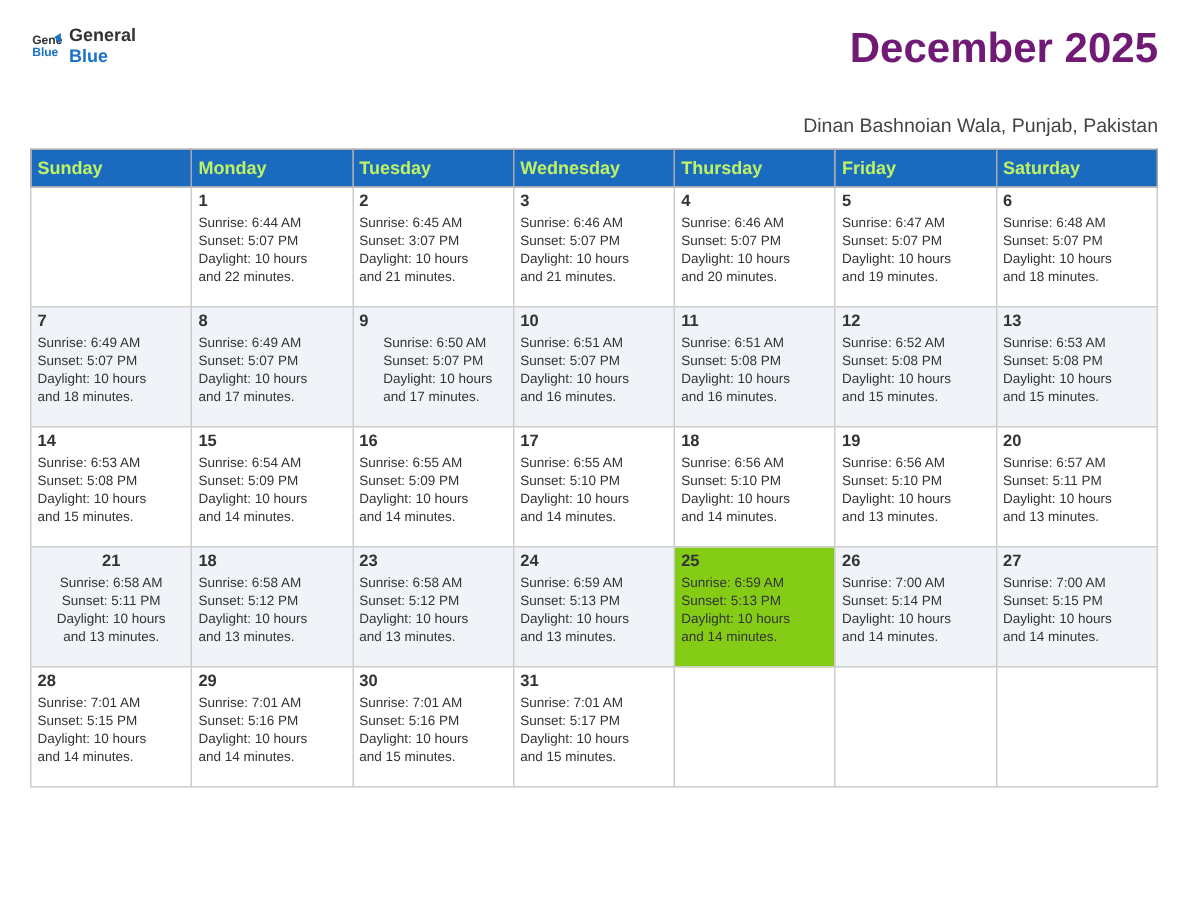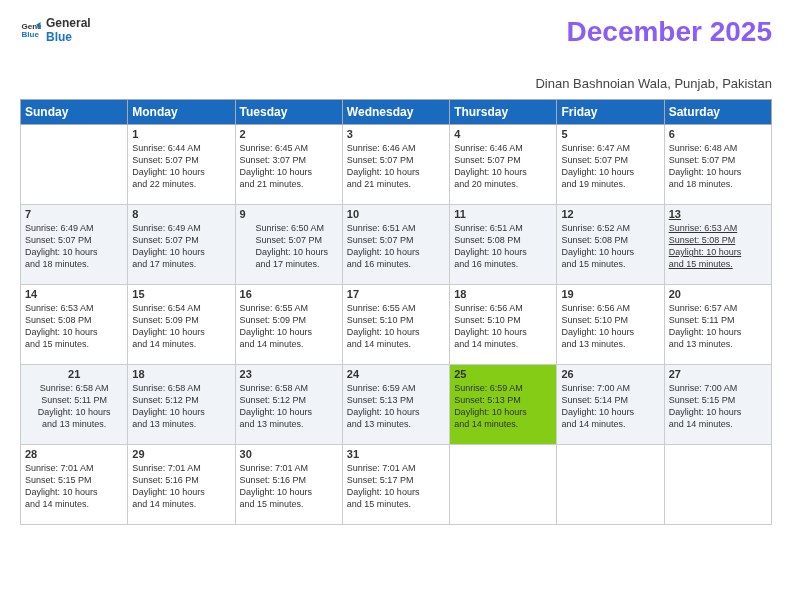--- a/index.html
+++ b/index.html
@@ -29,35 +29,35 @@
     .logo-icon {
       width: 22px;
       height: 22px;
     }
     .title-block {
       text-align: right;
     }
     .month-title {
       font-size: 28px;
       font-weight: bold;
-      color: #8b5cf6;
+      color: #701a75;
     }
     .location-title {
       font-size: 13px;
       color: #444;
       margin-top: 28px;
     }
     .calendar-table {
       width: 100%;
       border-collapse: collapse;
       table-layout: fixed;
     }
     .calendar-table th {
       background-color: #1a6bbf;
-      color: #ffffff;
+      color: #bef264;
       font-size: 12px;
       font-weight: bold;
       padding: 5px 4px;
       text-align: left;
       border: 1px solid #aaa;
     }
     .calendar-table td {
       vertical-align: top;
       border: 1px solid #ccc;
       padding: 3px 4px;
@@ -200,21 +200,21 @@
 Daylight: 10 hours
 and 16 minutes.</div>
           </td>
           <td style="background: rgb(240, 244, 248);">
             <span class="day-number">12</span>
             <div class="day-info" style="white-space: pre-line;">Sunrise: 6:52 AM
 Sunset: 5:08 PM
 Daylight: 10 hours
 and 15 minutes.</div>
           </td>
-          <td style="background: rgb(240, 244, 248); text-decoration: underline;">
+          <td style="background: rgb(240, 244, 248);">
             <span class="day-number">13</span>
             <div class="day-info" style="white-space: pre-line;">Sunrise: 6:53 AM
 Sunset: 5:08 PM
 Daylight: 10 hours
 and 15 minutes.</div>
           </td>
         </tr>
         <tr>
           <td>
             <span class="day-number">14</span>

